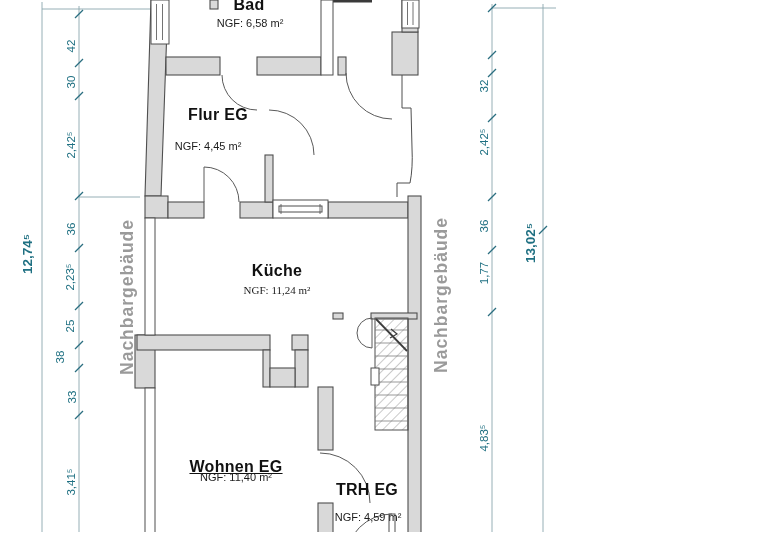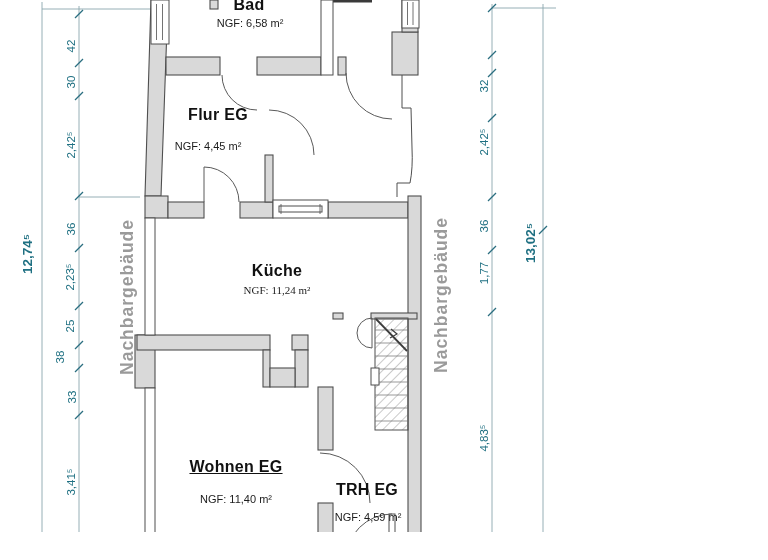--- a/index.html
+++ b/index.html
@@ -152,21 +152,21 @@
   <div class="lbl room-name" style="left:249px;top:5px;">Bad</div>
   <div class="lbl room-area" style="left:250px;top:23px;">NGF: 6,58 m²</div>
 
   <div class="lbl room-name" style="left:218px;top:115px;">Flur EG</div>
   <div class="lbl room-area" style="left:208px;top:146px;">NGF: 4,45 m²</div>
 
   <div class="lbl room-name" style="left:277px;top:271px;text-align:center;">Küche</div>
   <div class="lbl room-area" style="left:277px;top:290px;font-family:Liberation Serif, serif;">NGF: 11,24 m²</div>
 
   <div class="lbl room-name" style="left:236px;top:467px;text-decoration:underline;">Wohnen EG</div>
-  <div class="lbl room-area" style="left:236px;top:499px;text-align:center;">NGF: 11,40 m²</div>
+  <div class="lbl room-area" style="left:236px;top:477px;text-align:center;">NGF: 11,40 m²</div>
 
   <div class="lbl room-name" style="left:367px;top:490px;">TRH EG</div>
   <div class="lbl room-area" style="left:368px;top:517px;">NGF: 4,59 m²</div>
 
   <div class="neighbor" style="left:127px;top:297px;">Nachbargebäude</div>
   <div class="neighbor" style="left:441px;top:295px;">Nachbargebäude</div>
 
   <div class="dim" style="left:71px;top:46px;">42</div>
   <div class="dim" style="left:71px;top:82px;">30</div>
   <div class="dim" style="left:71px;top:145px;">2,42⁵</div>

